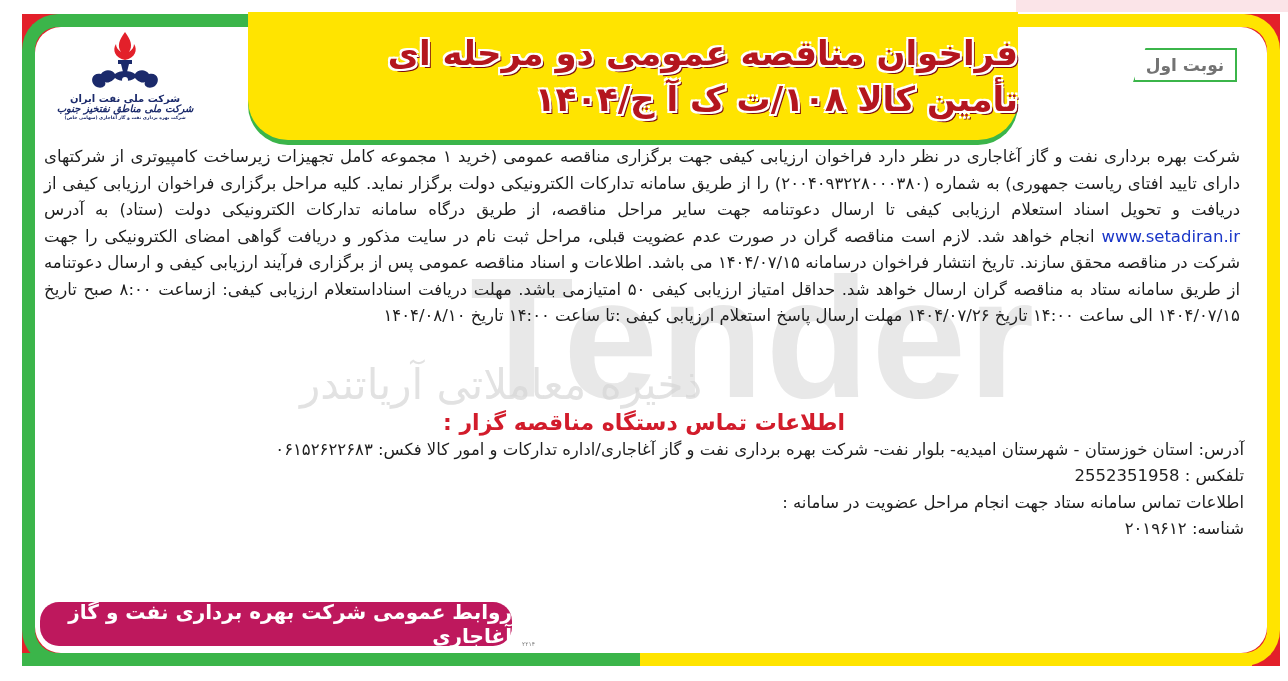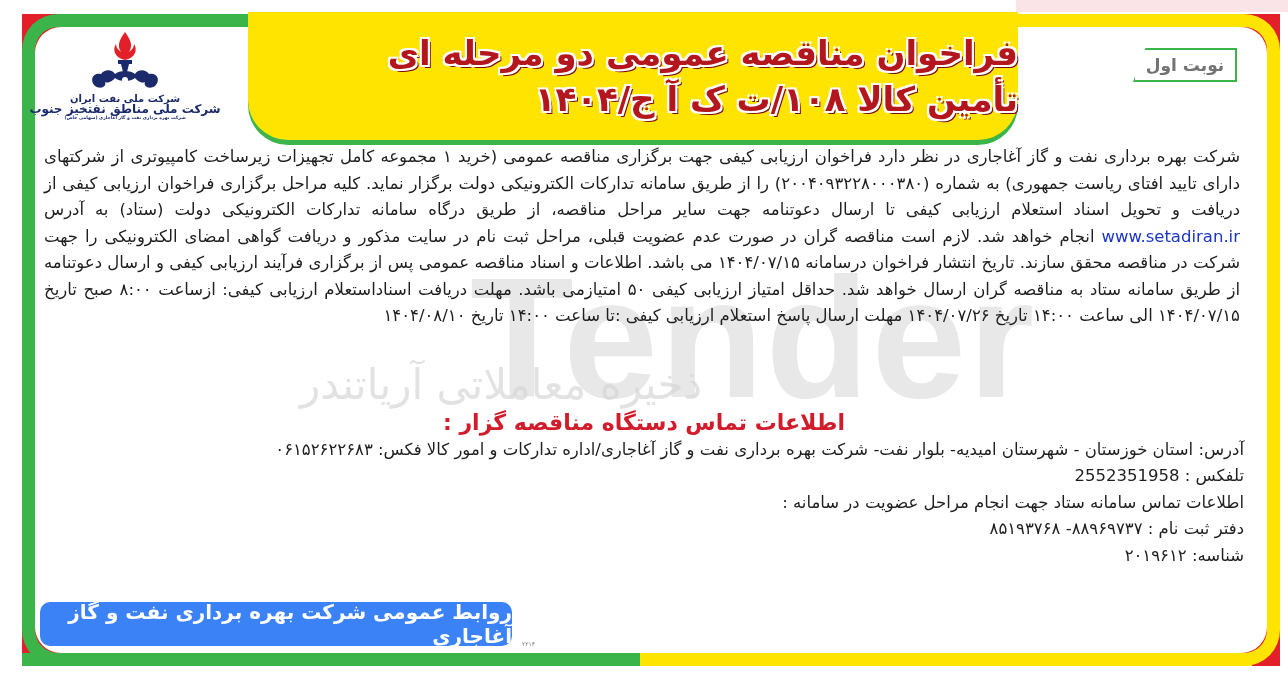--- a/index.html
+++ b/index.html
@@ -32,21 +32,21 @@
     .title-line { direction: rtl; font-family: "DejaVu Sans", sans-serif; font-weight: bold; color: #b4161e;
       font-size: 34px; line-height: 46px;
       text-shadow: 2px 2px 0 #fff, -2px -2px 0 #fff, 2px -2px 0 #fff, -2px 2px 0 #fff, 3px 3px 0 #7a0a10; }
 
     
     .logo { position: absolute; left: 60px; top: 30px; width: 130px; height: 105px; z-index: 3;
       display: flex; flex-direction: column; align-items: center; }
     .logo svg { width: 80px; height: 64px; }
     .logo-line { direction: rtl; color: #1b2a6b; font-weight: bold; white-space: nowrap; }
     .logo-l1 { font-size: 10px; line-height: 10px; }
-    .logo-l2 { font-size: 12px; line-height: 10px; }
+    .logo-l2 { font-size: 10px; line-height: 10px; font-style: italic; }
     .logo-l3 { font-size: 4.5px; line-height: 8px; }
 
     
     .badge { position: absolute; left: 1133px; top: 48px; width: 104px; height: 34px; z-index: 3;
       background: #fff; border: 2px solid #3bb54a; direction: rtl;
       clip-path: polygon(12% 0, 100% 0, 100% 100%, 0 100%);
       display: flex; align-items: center; justify-content: center;
       font-size: 17px; font-weight: bold; color: #737373; }
 
     
@@ -60,21 +60,21 @@
     .contact-title { color: #d21c2b; font-weight: bold; font-size: 22px; text-align: center; }
     .contact-line { display: block; white-space: nowrap; }
 
     
     .watermark { position: absolute; z-index: 2; color: #d6d6d6; font-weight: bold; pointer-events: none; }
     .wm-big { left: 470px; top: 240px; font-size: 170px; letter-spacing: 2px; opacity: 0.55; font-family: "Liberation Sans", sans-serif; }
     .wm-fa { left: 300px; top: 360px; font-size: 42px; direction: rtl; opacity: 0.7; letter-spacing: 6px; font-weight: normal; }
 
     
     .footer-pill { position: absolute; left: 40px; top: 602px; width: 472px; height: 44px; z-index: 3;
-      background: #3b82f6; border-radius: 10px; direction: rtl;
+      background: #be185d; border-radius: 19px; direction: rtl;
       display: flex; align-items: center; justify-content: center;
       color: #fff; font-weight: bold; font-size: 20px; }
     .footer-code { position: absolute; left: 522px; top: 640px; z-index: 3; font-size: 6px; color: #777; }
   </style>
 </head>
 <body>
 
 <div class="top-strip"></div>
 <div class="top-strip-pink"></div>
 
@@ -115,18 +115,17 @@
   <span>شرکت بهره برداری نفت و گاز آغاجاری در نظر دارد فراخوان ارزیابی کیفی جهت برگزاری مناقصه عمومی (خرید ۱ مجموعه کامل تجهیزات زیرساخت کامپیوتری از شرکتهای دارای تایید افتای ریاست جمهوری) به شماره (۲۰۰۴۰۹۳۲۲۸۰۰۰۳۸۰) را از طریق سامانه تدارکات الکترونیکی دولت برگزار نماید. کلیه مراحل برگزاری فراخوان ارزیابی کیفی از دریافت و تحویل اسناد استعلام ارزیابی کیفی تا ارسال دعوتنامه جهت سایر مراحل مناقصه، از طریق درگاه سامانه تدارکات الکترونیکی دولت (ستاد) به آدرس</span>
   <a>www.setadiran.ir</a>
   <span>انجام خواهد شد. لازم است مناقصه گران در صورت عدم عضویت قبلی، مراحل ثبت نام در سایت مذکور و دریافت گواهی امضای الکترونیکی را جهت شرکت در مناقصه محقق سازند. تاریخ انتشار فراخوان درسامانه ۱۴۰۴/۰۷/۱۵ می باشد. اطلاعات و اسناد مناقصه عمومی پس از برگزاری فرآیند ارزیابی کیفی و ارسال دعوتنامه از طریق سامانه ستاد به مناقصه گران ارسال خواهد شد. حداقل امتیاز ارزیابی کیفی ۵۰ امتیازمی باشد. مهلت دریافت اسناداستعلام ارزیابی کیفی: ازساعت ۸:۰۰ صبح تاریخ ۱۴۰۴/۰۷/۱۵ الی ساعت ۱۴:۰۰ تاریخ ۱۴۰۴/۰۷/۲۶ مهلت ارسال پاسخ استعلام ارزیابی کیفی :تا ساعت ۱۴:۰۰ تاریخ ۱۴۰۴/۰۸/۱۰</span>
 </div>
 
 <div class="contact">
   <span class="contact-line contact-title">اطلاعات تماس دستگاه مناقصه گزار :</span>
   <span class="contact-line">آدرس: استان خوزستان - شهرستان امیدیه- بلوار نفت- شرکت بهره برداری نفت و گاز آغاجاری/اداره تدارکات و امور کالا فکس: ۰۶۱۵۲۶۲۲۶۸۳</span>
   <span class="contact-line">تلفکس : 2552351958</span>
   <span class="contact-line">اطلاعات تماس سامانه ستاد جهت انجام مراحل عضویت در سامانه :</span>
-  <span class="contact-line">دفتر ثبت نام : ۸۸۹۶۹۷۳۷- ۸۵۱۹۳۷۶۸</span>
   <span class="contact-line">شناسه: ۲۰۱۹۶۱۲</span>
 </div>
 
 <div class="footer-pill">روابط عمومی شرکت بهره برداری نفت و گاز آغاجاری</div>
 <div class="footer-code">۲۲۱۴</div>
 
 </body></html>

